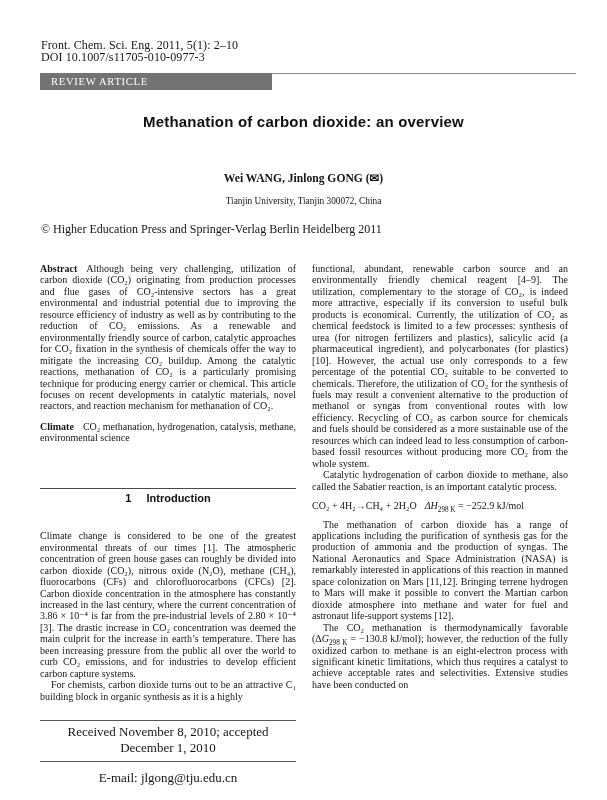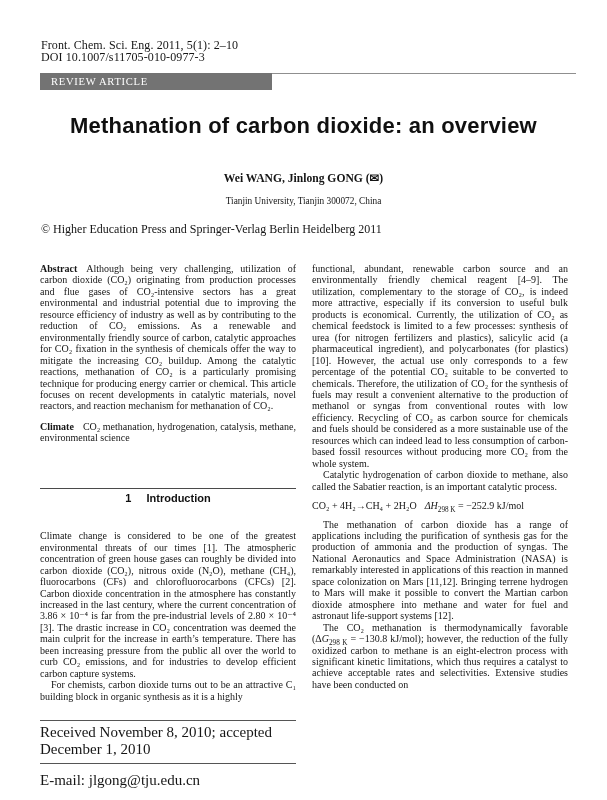--- a/index.html
+++ b/index.html
@@ -27,21 +27,21 @@
     background:#737373; color:#ffffff;
     font-size:10.6px; letter-spacing:0.7px;
     display:flex; align-items:center; padding-left:11px;
     box-sizing:border-box;
   }
 
   .title {
     position:absolute; left:0; top:113px; width:100%;
     text-align:center; margin:0;
     font-family:"Liberation Sans","DejaVu Sans",sans-serif;
-    font-weight:bold; font-size:22px; letter-spacing:0.2px;
+    font-weight:bold; font-size:15px; letter-spacing:0.2px;
     color:#101010;
   }
 
   .authors {
     position:absolute; left:0; top:171px; width:100%;
     text-align:center; font-weight:bold; font-size:11.6px;
   }
 
   .affil {
     position:absolute; left:0; top:195px; width:100%;
@@ -68,21 +68,21 @@
     font-family:"Liberation Sans","DejaVu Sans",sans-serif;
     font-weight:bold; font-size:11px;
     margin:4px 0 26px 0; text-align:center; color:#101010;
   }
   .sec-heading .num { margin-right:15px; }
 
   .equation { margin:7.5px 0; text-align:left; white-space:nowrap; }
   .equation .dsym { font-style:italic; margin-left:8px; }
   sub { font-size:7.2px; line-height:0; }
 
-  .footnote { position:absolute; left:40px; top:720px; width:256px; font-size:15px; text-align:left; }
+  .footnote { position:absolute; left:40px; top:720px; width:256px; font-size:13px; text-align:center; }
   .footnote .rule { border-top:1px solid #555; height:0; }
   .footnote .received { margin:3px 0 5px 0; }
   .footnote .email { margin-top:8px; }
 </style>
 </head>
 <body>
 
 <div class="page">
 
   <div class="jinfo">

